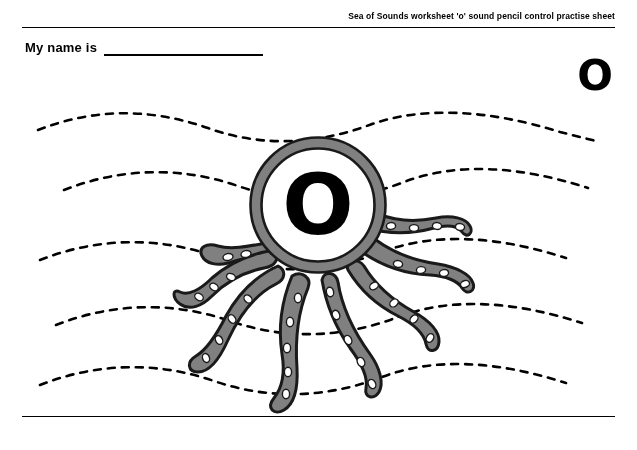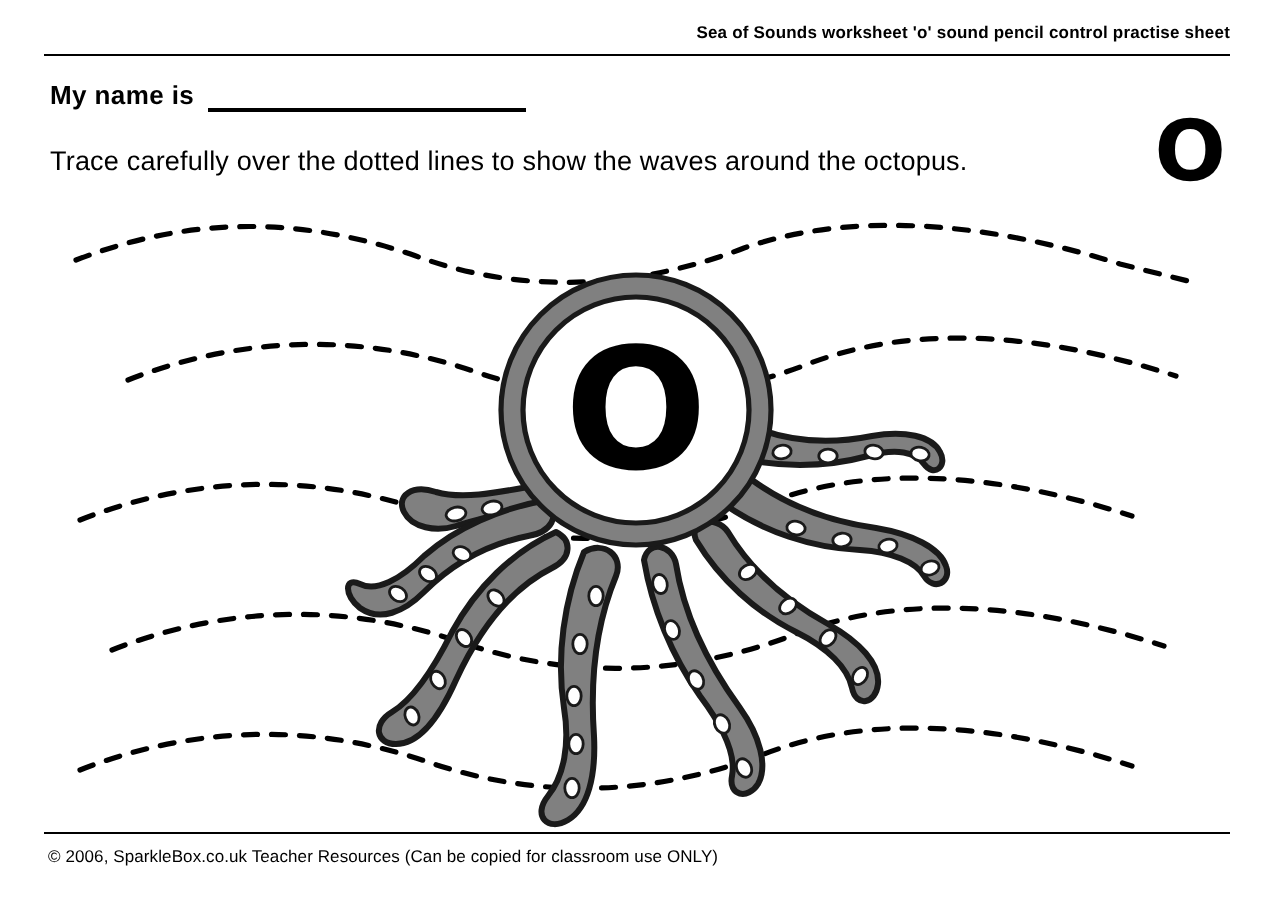--- a/index.html
+++ b/index.html
@@ -104,21 +104,20 @@
 <body>
 
 <div class="page">
 
   <div class="header-text">Sea of Sounds worksheet  'o' sound pencil control practise sheet</div>
   <div class="header-line"></div>
 
   <div class="name-label">My name is</div>
   <div class="name-rule"></div>
 
-  <div class="instruction">Trace carefully over the dotted lines to show the waves around the octopus.</div>
 
   <div class="big-letter">O</div>
 
   <div class="art">
     <svg width="637" height="320" viewBox="0 0 637 320" xmlns="http://www.w3.org/2000/svg">
 
       <g fill="none" stroke="#000000" stroke-width="2.6" stroke-linecap="round" stroke-dasharray="7 7">
         <path d="M38 30 C 95 8, 150 8, 208 28 C 262 48, 320 44, 372 24 C 424 6, 490 10, 560 32 L 600 42"></path>
         <path d="M64 90 C 120 68, 180 66, 238 86 C 296 106, 352 102, 404 82 C 456 62, 520 66, 588 88"></path>
         <path d="M40 160 C 96 138, 156 136, 214 156 C 272 176, 330 172, 382 152 C 434 132, 498 136, 566 158"></path>
@@ -176,15 +175,14 @@
         <circle cx="318" cy="105" r="62" fill="#ffffff" stroke="#808080" stroke-width="11"></circle>
         <circle cx="318" cy="105" r="67.5" fill="none" stroke="#1a1a1a" stroke-width="2.6"></circle>
         <circle cx="318" cy="105" r="56.5" fill="none" stroke="#1a1a1a" stroke-width="2.6"></circle>
 
         <text x="318" y="105" text-anchor="middle" dominant-baseline="central" font-family="DejaVu Sans, sans-serif" font-size="84" font-weight="bold" fill="#000000">O</text>
       </g>
     </svg>
   </div>
 
   <div class="footer-line"></div>
-  <div class="footer-text">© 2006, SparkleBox.co.uk Teacher Resources (Can be copied for classroom use ONLY)</div>
 
 </div>
 
 </body></html>

